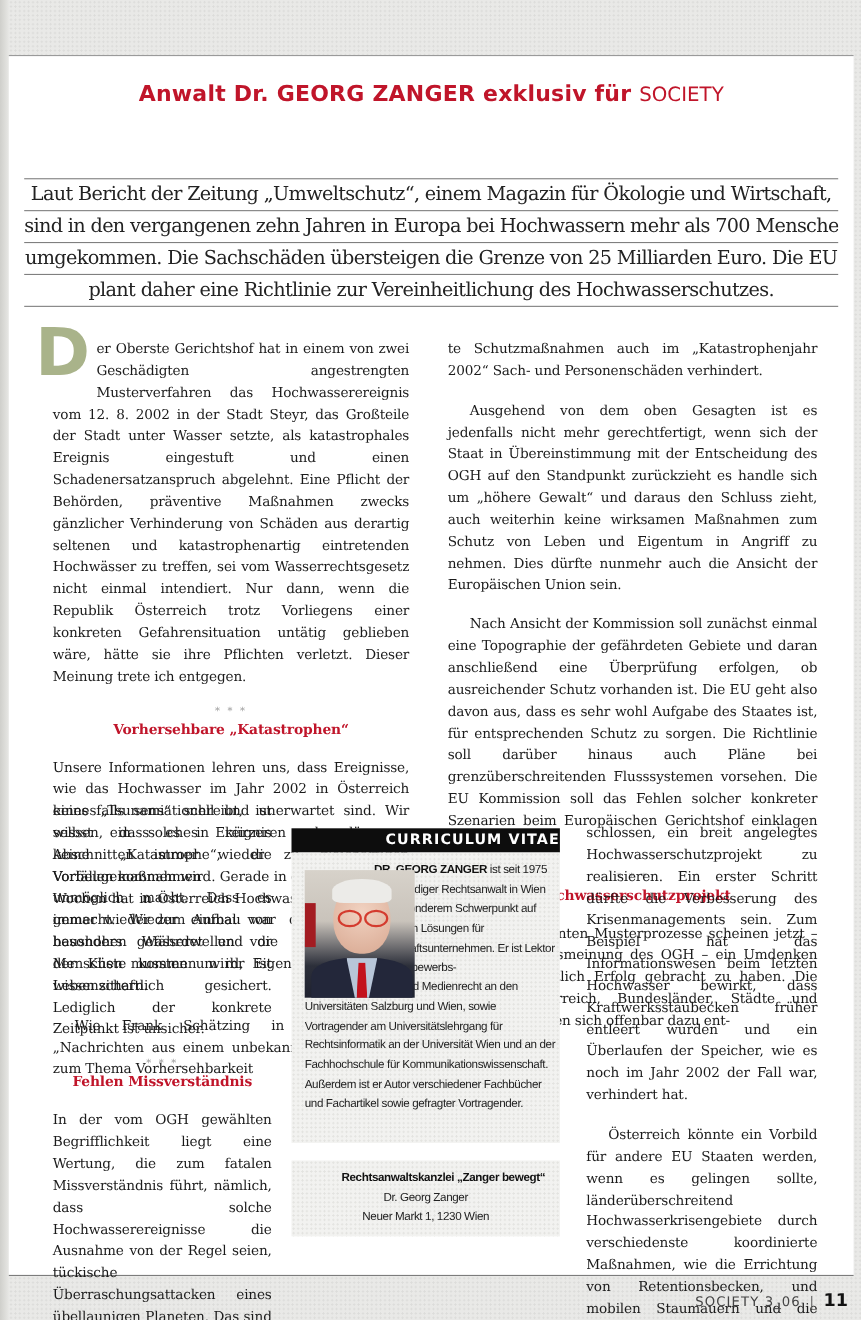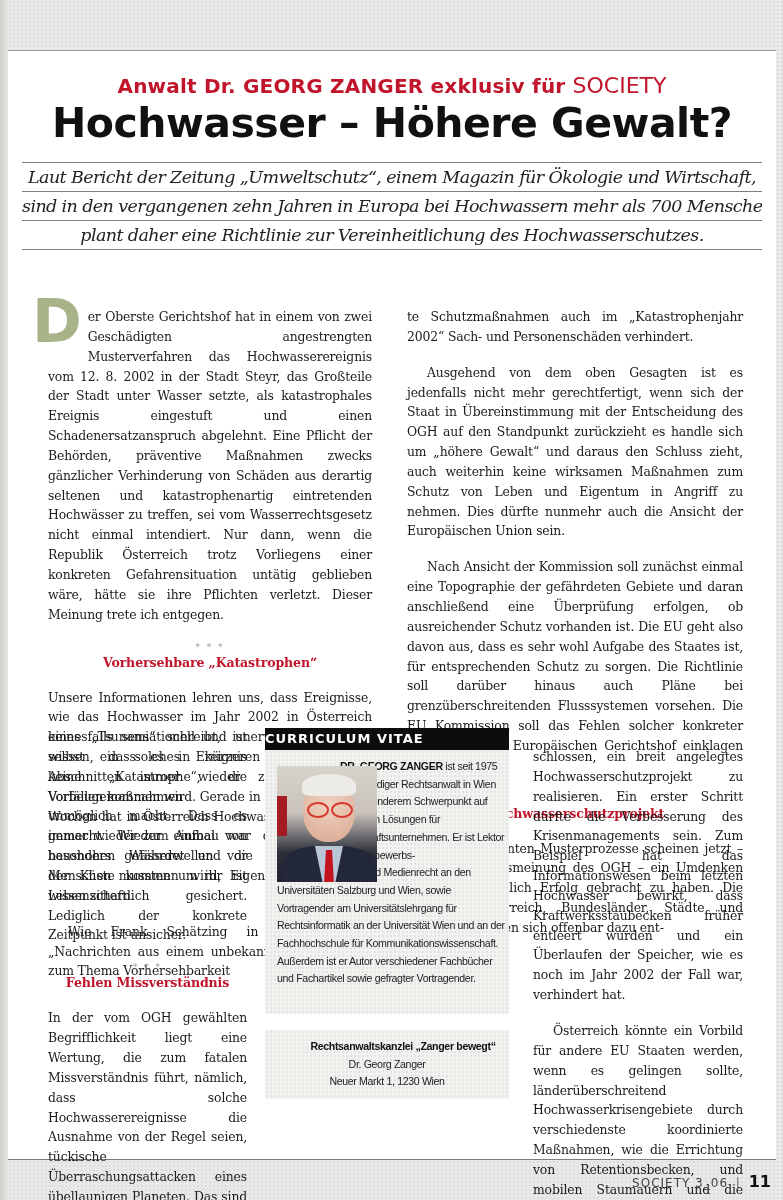--- a/index.html
+++ b/index.html
@@ -20,29 +20,29 @@
     }
     .left-shade {
       position: absolute; left: 0; top: 0; width: 8px; height: 1200px;
       background: linear-gradient(90deg, #cfcfcb, #e7e7e4);
     }
     .kicker {
       position: absolute; left: 0; top: 22px; width: 768px; text-align: center;
       font-family: "DejaVu Sans", sans-serif; font-weight: bold; font-size: 20px;
       color: #c0152a; letter-spacing: 0.2px;
     }
-    .kicker .brand { font-weight: normal; font-size: 22px; letter-spacing: 0; }
+    .kicker .brand { font-weight: normal; font-size: 18px; letter-spacing: 0; }
     .headline {
       position: absolute; left: 0; top: 48px; width: 768px; text-align: center;
       font-family: "DejaVu Sans", sans-serif; font-weight: bold; font-size: 41px;
       color: #111; letter-spacing: -0.5px;
     }
     .lead {
       position: absolute; left: 14px; top: 111px; width: 740px;
-      font-family: "DejaVu Serif", serif; font-style: italic; font-size: 17.5px;
+      font-family: "DejaVu Serif", serif; font-size: 17.5px;
       color: #222; text-align: center;
     }
     .lead-line {
       height: 28px; line-height: 28px;
       border-bottom: 1.5px solid #7f7f7f;
       white-space: nowrap; overflow: hidden;
       letter-spacing: -0.6px;
     }
     .lead-top { border-top: 1.5px solid #7f7f7f; height: 0; }
     .col {
@@ -63,23 +63,23 @@
     .stars { text-align: center; color: #9a9a9a; font-size: 9px; line-height: 13px; letter-spacing: 2px; }
     .subhead {
       text-align: center; color: #c0152a; font-weight: bold; font-size: 12.6px;
       line-height: 18px;
     }
     .sidebar {
       position: absolute; left: 257px; top: 677px; width: 244px; height: 420px;
       font-family: "Liberation Sans", sans-serif;
     }
     .bar {
-      background: #0d0d0d; color: #fff; text-align: left;
+      background: #0d0d0d; color: #fff; text-align: right;
       font-family: "DejaVu Sans", sans-serif; font-weight: bold; font-size: 13px;
-      letter-spacing: 1px; height: 22px; line-height: 22px;
+      letter-spacing: 1px; height: 22px; line-height: 22px; margin-top: 25px;
     }
     .cv-box {
       background: #f2f2f0;
       background-image: radial-gradient(#e3e3e0 0.8px, transparent 0.9px);
       background-size: 4px 4px;
       padding: 8px 4px 8px 12px; height: 248px; position: relative;
     }
     .photo {
       position: absolute; left: 12px; top: 16px; width: 100px; height: 116px;
       background: linear-gradient(180deg, #d7d2ca 0%, #c9c3bb 40%, #2c2f3a 75%, #1f2230 100%);
@@ -127,26 +127,26 @@
 
 <div class="left-shade"></div>
 
 <div class="page">
 
   <div class="kicker">
     <span>Anwalt Dr. GEORG ZANGER exklusiv für</span>
     <span class="brand">SOCIETY</span>
   </div>
 
-  <div class="headline">Hochwasser – Höhere Gewalt?</div>
 
   <div class="lead">
     <div class="lead-top"></div>
     <div class="lead-line">Laut Bericht der Zeitung „Umweltschutz“, einem Magazin für Ökologie und Wirtschaft,</div>
     <div class="lead-line">sind in den vergangenen zehn Jahren in Europa bei Hochwassern mehr als 700 Menschen</div>
+    <div class="lead-line">umgekommen. Die Sachschäden übersteigen die Grenze von 25 Milliarden Euro. Die EU</div>
     <div class="lead-line">plant daher eine Richtlinie zur Vereinheitlichung des Hochwasserschutzes.</div>
   </div>
 
   <div class="col col-left">
     <span class="dropcap">D</span>
     <p>er Oberste Gerichtshof hat in einem von zwei Geschädigten angestrengten Musterverfahren das Hochwasserereignis vom 12. 8. 2002 in der Stadt Steyr, das Großteile der Stadt unter Wasser setzte, als katastrophales Ereignis eingestuft und einen Schadenersatzanspruch abgelehnt. Eine Pflicht der Behörden, präventive Maßnahmen zwecks gänzlicher Verhinderung von Schäden aus derartig seltenen und katastrophenartig eintretenden Hochwässer zu treffen, sei vom Wasserrechtsgesetz nicht einmal intendiert. Nur dann, wenn die Republik Österreich trotz Vorliegens einer konkreten Gefahrensituation untätig geblieben wäre, hätte sie ihre Pflichten verletzt. Dieser Meinung trete ich entgegen.</p>
     <div class="stars">* * *</div>
     <div class="subhead">Vorhersehbare „Katastrophen“</div>
     <p>Unsere Informationen lehren uns, dass Ereignisse, wie das Hochwasser im Jahr 2002 in Österreich keinesfalls sensationell und unerwartet sind. Wir wissen, dass es in kürzeren oder längeren Abschnitten immer wieder zu gleichartigen Vorfällen kommen wird. Gerade in den vergangenen Wochen hat in Österreich Hochwasser Schlagzeilen gemacht. Wieder einmal war die Stadt Steyr besonders gefährdet und die dort ansässigen Menschen mussten um ihr Eigentum und um ihr Leben zittern.</p>
     <p class="indent">Wie Frank Schätzing in seinem Buch „Nachrichten aus einem unbekannten Universum“ zum Thema Vorhersehbarkeit</p>

